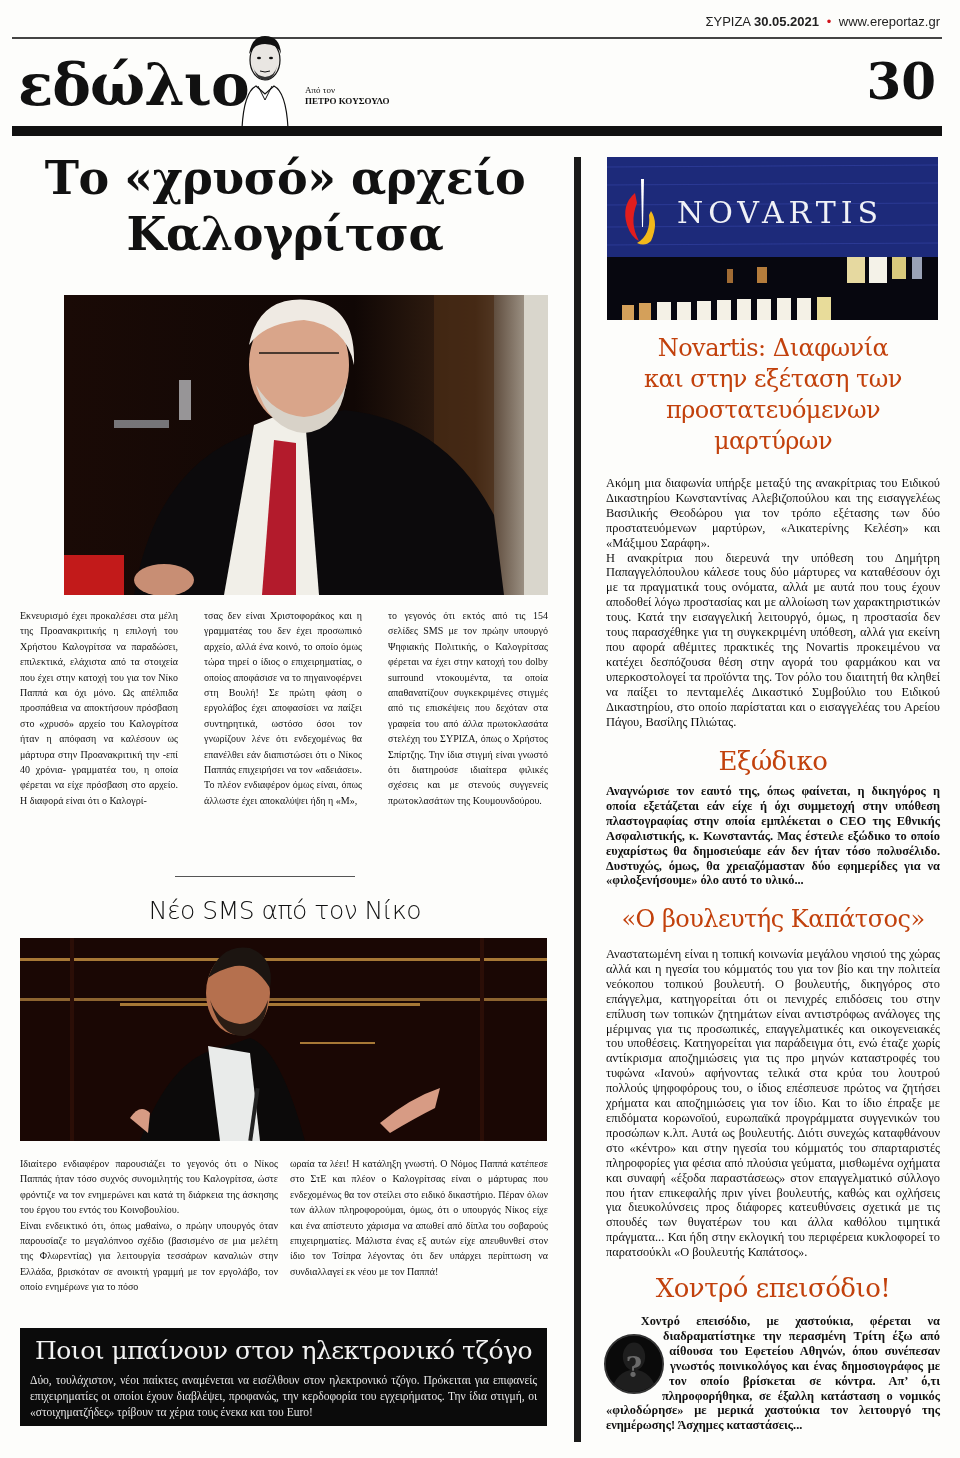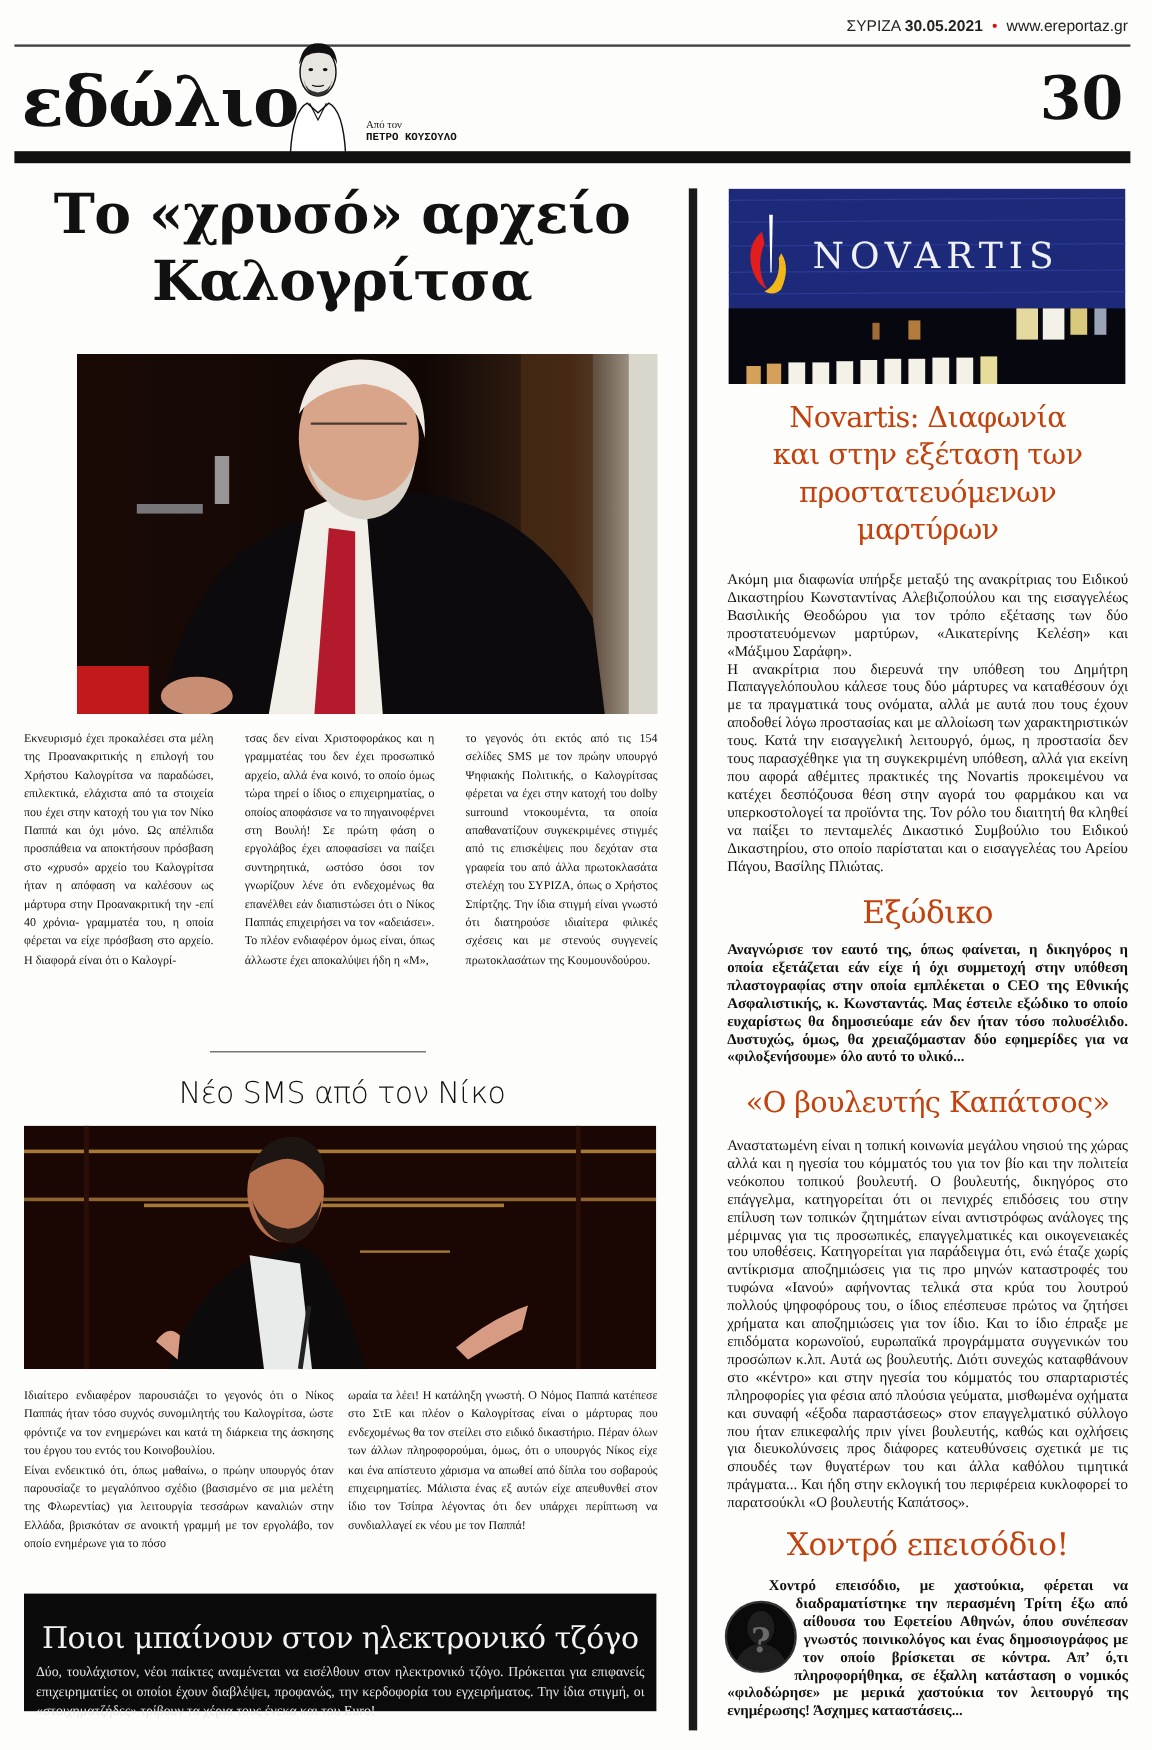--- a/index.html
+++ b/index.html
@@ -5,40 +5,40 @@
   * { box-sizing: border-box; margin: 0; padding: 0; }
   html, body { width: 960px; height: 1458px; background: #fdfdfb; overflow: hidden; }
   body { position: relative; font-family: "Liberation Serif", serif; color: #111; }
 
   .topline { position: absolute; top: 14px; right: 20px; font-family: "Liberation Sans", sans-serif; font-size: 13px; color: #222; }
   .topline b { font-weight: bold; }
   .topline .dot { color: #d0131b; margin: 0 4px; }
   .rule-thin { position: absolute; left: 12px; right: 18px; top: 37px; height: 2px; background: #444; }
   .masthead { position: absolute; left: 18px; top: 50px; font-family: "DejaVu Serif", serif; font-weight: bold; font-size: 58px; letter-spacing: -1px; line-height: 70px; }
   .author-photo { position: absolute; left: 240px; top: 30px; width: 50px; height: 98px; }
-  .byline { position: absolute; left: 305px; top: 99px; line-height: 11px; }
+  .byline { position: absolute; left: 305px; top: 85px; line-height: 11px; }
   .byline .pre { font-family: "Liberation Serif", serif; font-size: 9px; display:block; }
-  .byline .name { font-family: Liberation Mono, monospace; font-weight: bold; font-size: 9px; display:block; }
+  .byline .name { font-family: Liberation Serif, serif; font-weight: bold; font-size: 9px; display:block; }
   .page-num { position: absolute; right: 24px; top: 50px; font-family: "DejaVu Serif", serif; font-weight: bold; font-size: 50px; line-height: 64px; }
   .rule-thick { position: absolute; left: 12px; right: 18px; top: 126px; height: 10px; background: #111; }
 
   .vdivider { position: absolute; left: 574px; top: 157px; width: 7px; height: 1285px; background: #1a1a1a; }
 
   .main-headline { position: absolute; left: 20px; top: 150px; width: 530px; text-align: center; font-family: "DejaVu Serif", serif; font-weight: bold; font-size: 46px; line-height: 56px; letter-spacing: -0.5px; }
 
   .photo { position: absolute; overflow: hidden; }
   .photo svg { width: 100%; height: 100%; display: block; }
 
   .body-col { position: absolute; font-size: 10px; line-height: 15.4px; text-align: justify; hyphens: auto; }
   .body-col p { margin: 0; }
 
   .sub-rule { position: absolute; left: 175px; top: 876px; width: 180px; height: 1px; background: #555; }
   .sub-headline { position: absolute; left: 20px; top: 895px; width: 530px; text-align: center; font-family: "DejaVu Sans", sans-serif; font-size: 25px; font-weight: 300; letter-spacing: -0.5px; line-height: 32px; }
 
-  .black-box { position: absolute; left: 20px; top: 1328px; width: 527px; height: 98px; background: #0b0b0b; color: #f2f2f2; padding: 20px 10px; }
+  .black-box { position: absolute; left: 20px; top: 1328px; width: 527px; height: 98px; background: #0b0b0b; color: #f2f2f2; padding: 6px 10px; }
   .black-box .bh { font-family: "DejaVu Serif", serif; font-size: 25px; font-weight: normal; text-align: center; line-height: 34px; letter-spacing: -0.5px; }
   .black-box .bt { font-family: "Liberation Serif", serif; font-size: 11.5px; line-height: 16px; text-align: justify; color: #e8e8e8; margin-top: 4px; }
 
   .right-headline { position: absolute; left: 608px; width: 330px; text-align: center; font-family: "DejaVu Serif", serif; font-weight: normal; letter-spacing: -0.5px; color: #c2410c; }
   .right-body { position: absolute; left: 606px; width: 334px; font-size: 12.4px; line-height: 14.9px; text-align: justify; }
   .right-body.bold { font-weight: bold; }
 
   .avatar { position: absolute; left: 604px; top: 1320px; width: 60px; height: 60px; border-radius: 50%; background: #0a0a0a; border: 2px solid #333; overflow: hidden; }
   .xontro-body { position: absolute; left: 606px; top: 1314px; width: 334px; font-weight: bold; font-size: 12.4px; line-height: 14.9px; text-align: justify; font-family: Liberation Serif, serif; }
   .float-spacer { float: left; width: 66px; height: 75px; shape-outside: circle(50% at 40% 62%); margin-top: 8px; }

